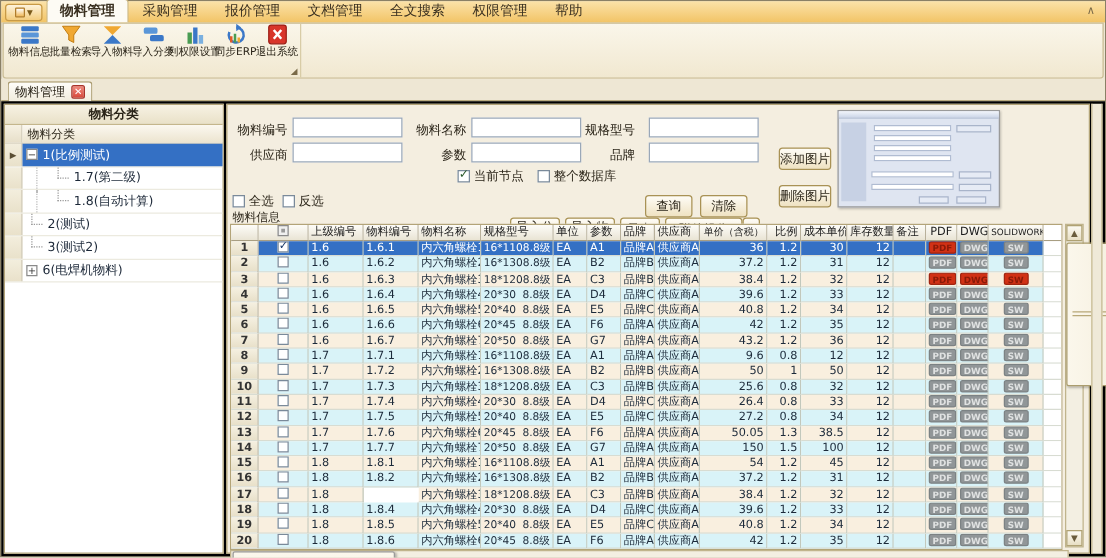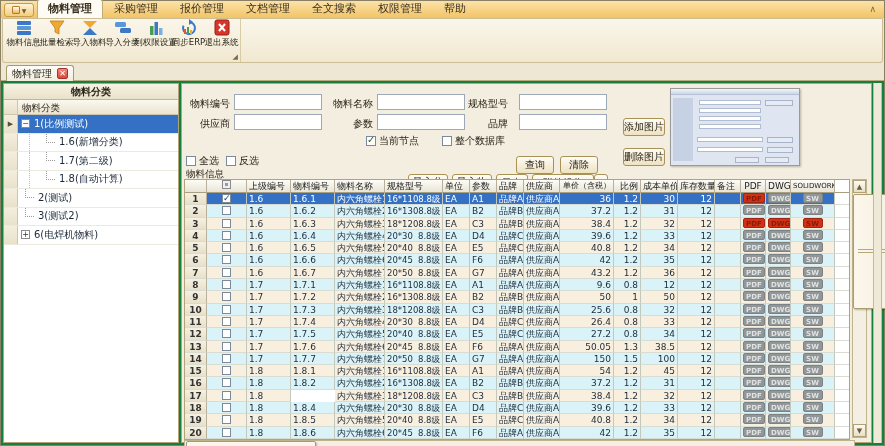--- a/index.html
+++ b/index.html
@@ -35,21 +35,21 @@
 
   
   .doc-strip { position:absolute; left:0; right:0; top:62px; height:18px; background:#eee7d4; border-bottom:1px solid #b9ab80; }
   .doc-tab { position:absolute; left:5px; top:2px; height:16px; padding:0 5px; background:linear-gradient(#fefdf9,#f1ecdd);
     border:1px solid #a99a6e; border-bottom:none; border-radius:3px 3px 0 0; display:flex; align-items:center; gap:5px; }
   .doc-tab .dlabel { font-size:10px; color:#2a2418; }
   .doc-close { width:11px; height:11px; background:linear-gradient(#f practical08080,#e05a4e); background:linear-gradient(#f08a7e,#d8493c);
     border:1px solid #a8322a; border-radius:2px; color:#fff; font-size:8px; line-height:9px; text-align:center; }
 
   
-  .main { position:absolute; left:0; right:0; top:80px; bottom:0; background:#15803d;padding-left:27px; }
+  .main { position:absolute; left:0; right:0; top:80px; bottom:0; background:#000000;padding-left:27px; }
 
   
   .tree-panel { position:absolute; left:2px; top:2px; width:176px; bottom:2px; background:#fff; border:1px solid #b3a478; }
   .tree-title { height:16px; background:linear-gradient(#f7f2e4,#e9e1c8); border-bottom:1px solid #c4b68c;
     font-size:10px; font-weight:bold; text-align:center; line-height:16px; color:#2a2418; }
   .tree-colheader { height:15px; display:flex; border-bottom:1px solid #cdc5ae; }
   .tree-colheader .corner { width:14px; background:linear-gradient(#f6f1e3,#e7dfc9); border-right:1px solid #cdc5ae; }
   .tree-colheader .chlabel { flex:1; font-size:9.5px; line-height:15px; padding-left:4px; color:#2a2418;
     background:linear-gradient(#fbf8f0,#ece4cf); }
   .tnode { height:18.5px; display:flex; border-bottom:1px solid #eceadf; }
@@ -238,28 +238,20 @@
             <div class="tcell">
               <span class="expander">−</span>
               <span>1(比例测试)</span>
             </div>
           </div>
           <div class="tnode">
             <span class="rowhdr"></span>
             <div class="tcell">
               <span class="indent1"></span>
               <span class="connector"></span>
-              <span>1.6(新增分类)</span>
-            </div>
-          </div>
-          <div class="tnode">
-            <span class="rowhdr"></span>
-            <div class="tcell">
-              <span class="indent1"></span>
-              <span class="connector"></span>
               <span>1.7(第二级)</span>
             </div>
           </div>
           <div class="tnode">
             <span class="rowhdr"></span>
             <div class="tcell">
               <span class="indent1"></span>
               <span class="connector"></span>
               <span>1.8(自动计算)</span>
             </div>
@@ -301,21 +293,21 @@
       <input class="finput" style="left: 52px; top: 30px;" value="">
       <div class="flabel" style="left:169px;top:33px;width:22px;">参数</div>
       <input class="finput" style="left: 195px; top: 30px;" value="">
       <div class="flabel" style="left:304px;top:33px;width:22px;">品牌</div>
       <input class="finput" style="left: 337px; top: 30px;" value="">
 
       <div class="cbrow" style="left:184px;top:50px;">
         <span class="cbox checked"></span>
         <span>当前节点</span>
       </div>
-      <div class="cbrow" style="left:260px;top:50px;">
+      <div class="cbrow" style="left:248px;top:50px;">
         <span class="cbox"></span>
         <span>整个数据库</span>
       </div>
 
       <button class="xbtn" style="left:334px;top:48px;width:38px;">查询</button>
       <button class="xbtn" style="left:378px;top:48px;width:38px;">清除</button>
 
       <div class="cbrow" style="left:4px;top:70px;">
         <span class="cbox"></span>
         <span>全选</span>

